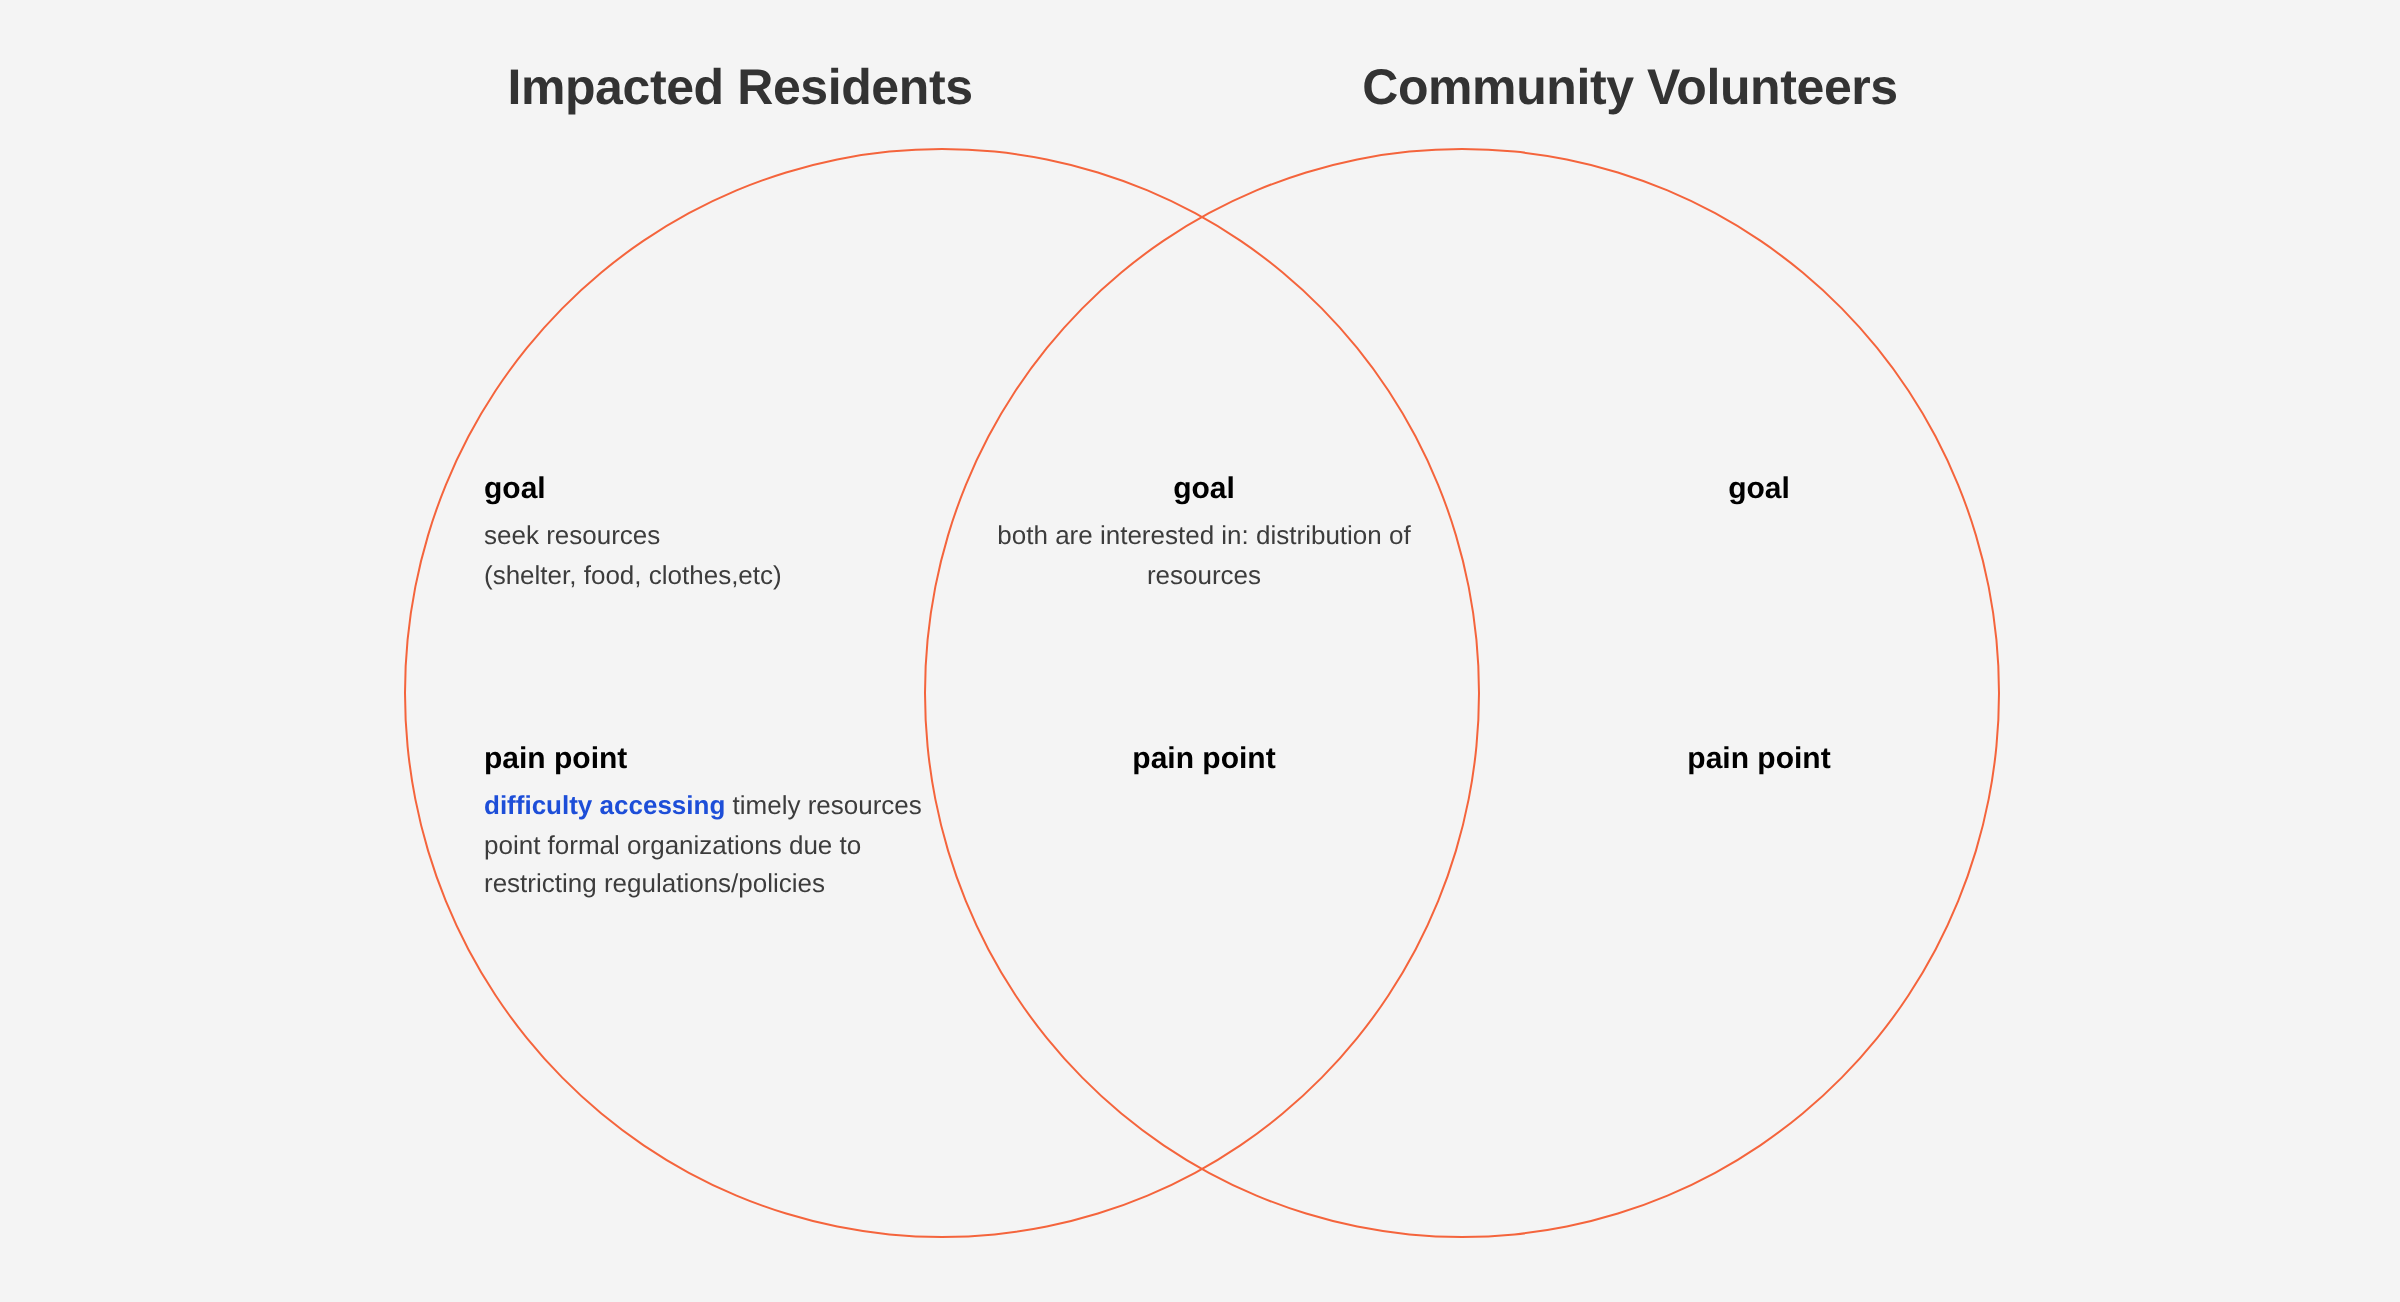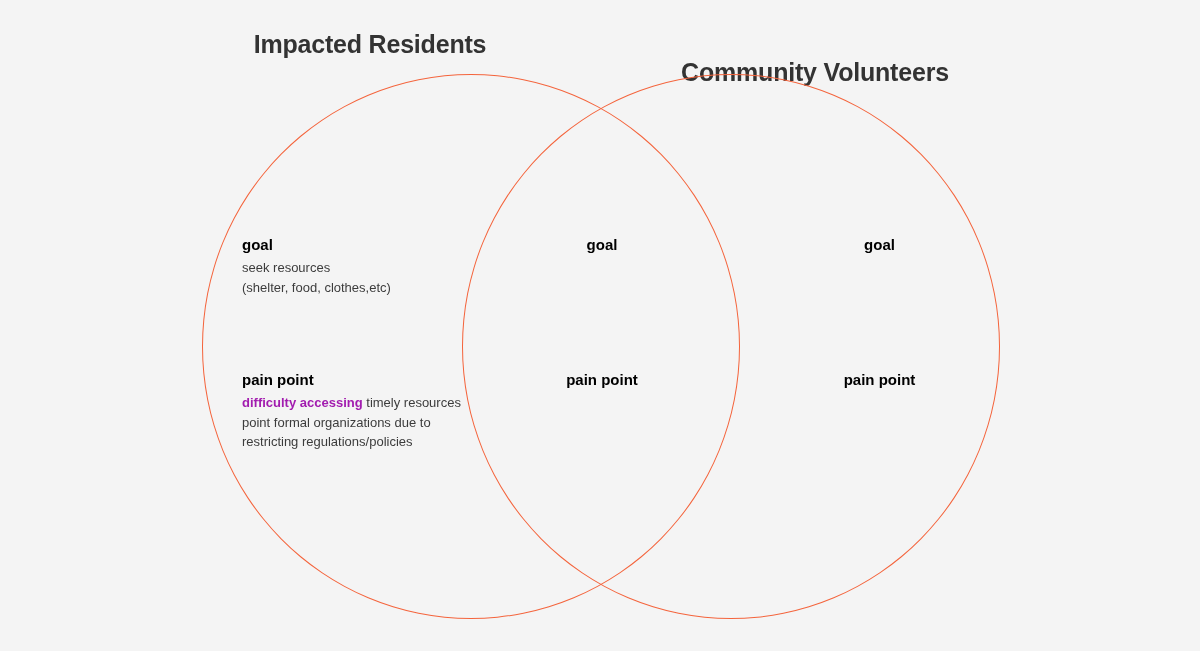--- a/index.html
+++ b/index.html
@@ -25,21 +25,21 @@
   .circle-title {
     position: absolute;
     font-size: 25px;
     font-weight: bold;
     color: #333333;
     letter-spacing: -0.2px;
     white-space: nowrap;
     text-align: center;
   }
   #title-left  { left: 250px; top: 30px; width: 240px; }
-  #title-right { left: 680px; top: 30px; width: 270px; margin-top: 28px; }
+  #title-right { left: 680px; top: 30px; width: 270px; }
 
   
   .venn-ellipse {
     position: absolute;
     border: 1.6px solid #f4643c;
     border-radius: 50%;
     background: transparent;
     box-sizing: border-box;
   }
   #ellipse-left  { left: 202px; top: 74px; width: 538px; height: 545px; }
@@ -53,21 +53,21 @@
     color: #000000;
     font-weight: bold;
     font-size: 15px;
     margin-bottom: 5px;
   }
   .block-body {
     font-size: 13px;
     line-height: 19.5px;
     color: #3c3c3c;
   }
-  .block-body b { font-weight: bold; color: #a21caf; }
+  .block-body b { font-weight: bold; color: #1d4ed8; }
   .align-left   { text-align: left; }
   .align-center { text-align: center; }
 
   
   #left-goal       { left: 242px; top: 236px; width: 225px; }
   #left-pain       { left: 242px; top: 371px; width: 230px; }
   #center-goal     { left: 498px; top: 236px; width: 208px; }
   #center-pain     { left: 498px; top: 371px; width: 208px; }
   #right-goal      { left: 772px; top: 236px; width: 215px; }
   #right-pain      { left: 772px; top: 371px; width: 215px; }
@@ -91,20 +91,21 @@
     </div>
   </div>
 
   <div class="block align-left" id="left-pain">
     <div class="block-heading">pain point</div>
     <div class="block-body"><b>difficulty accessing</b><span> timely resources point formal organizations due to restricting regulations/policies</span></div>
   </div>
 
   <div class="block align-center" id="center-goal">
     <div class="block-heading">goal</div>
+    <div class="block-body">both are interested in: distribution of resources</div>
   </div>
 
   <div class="block align-center" id="center-pain">
     <div class="block-heading">pain point</div>
   </div>
 
   <div class="block align-left" id="right-goal">
     <div class="block-heading align-center">goal</div>
   </div>
 

